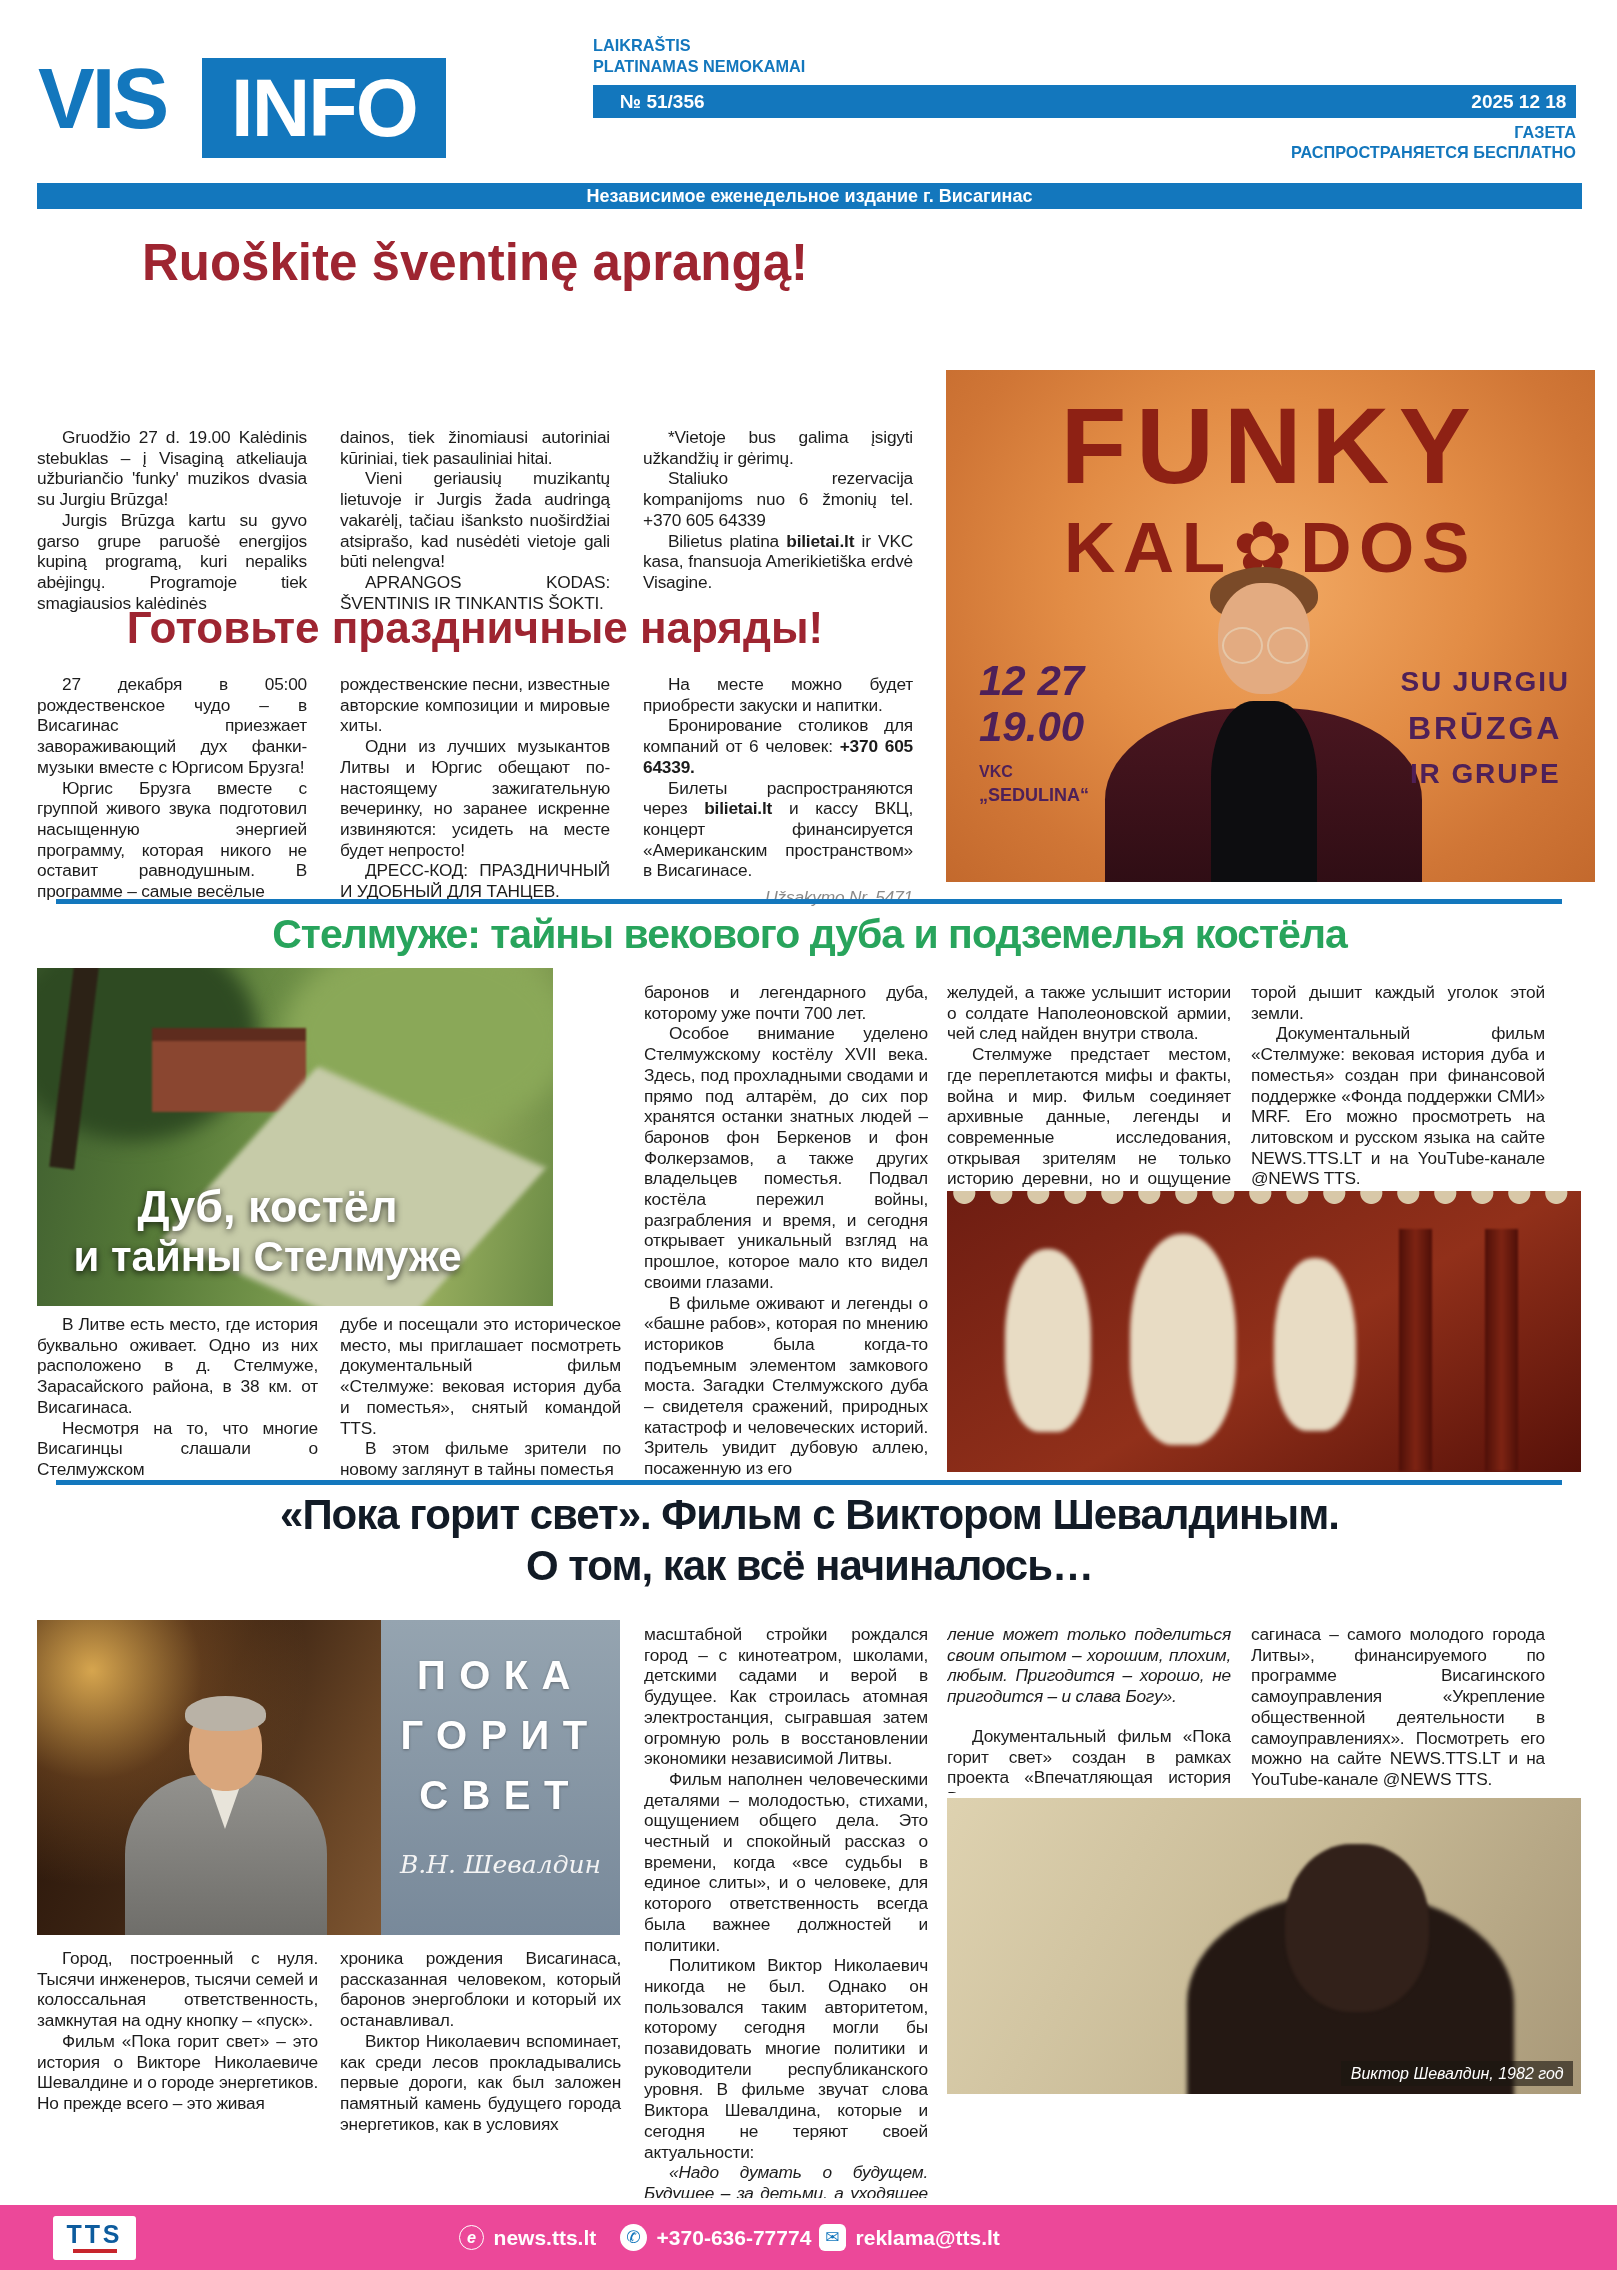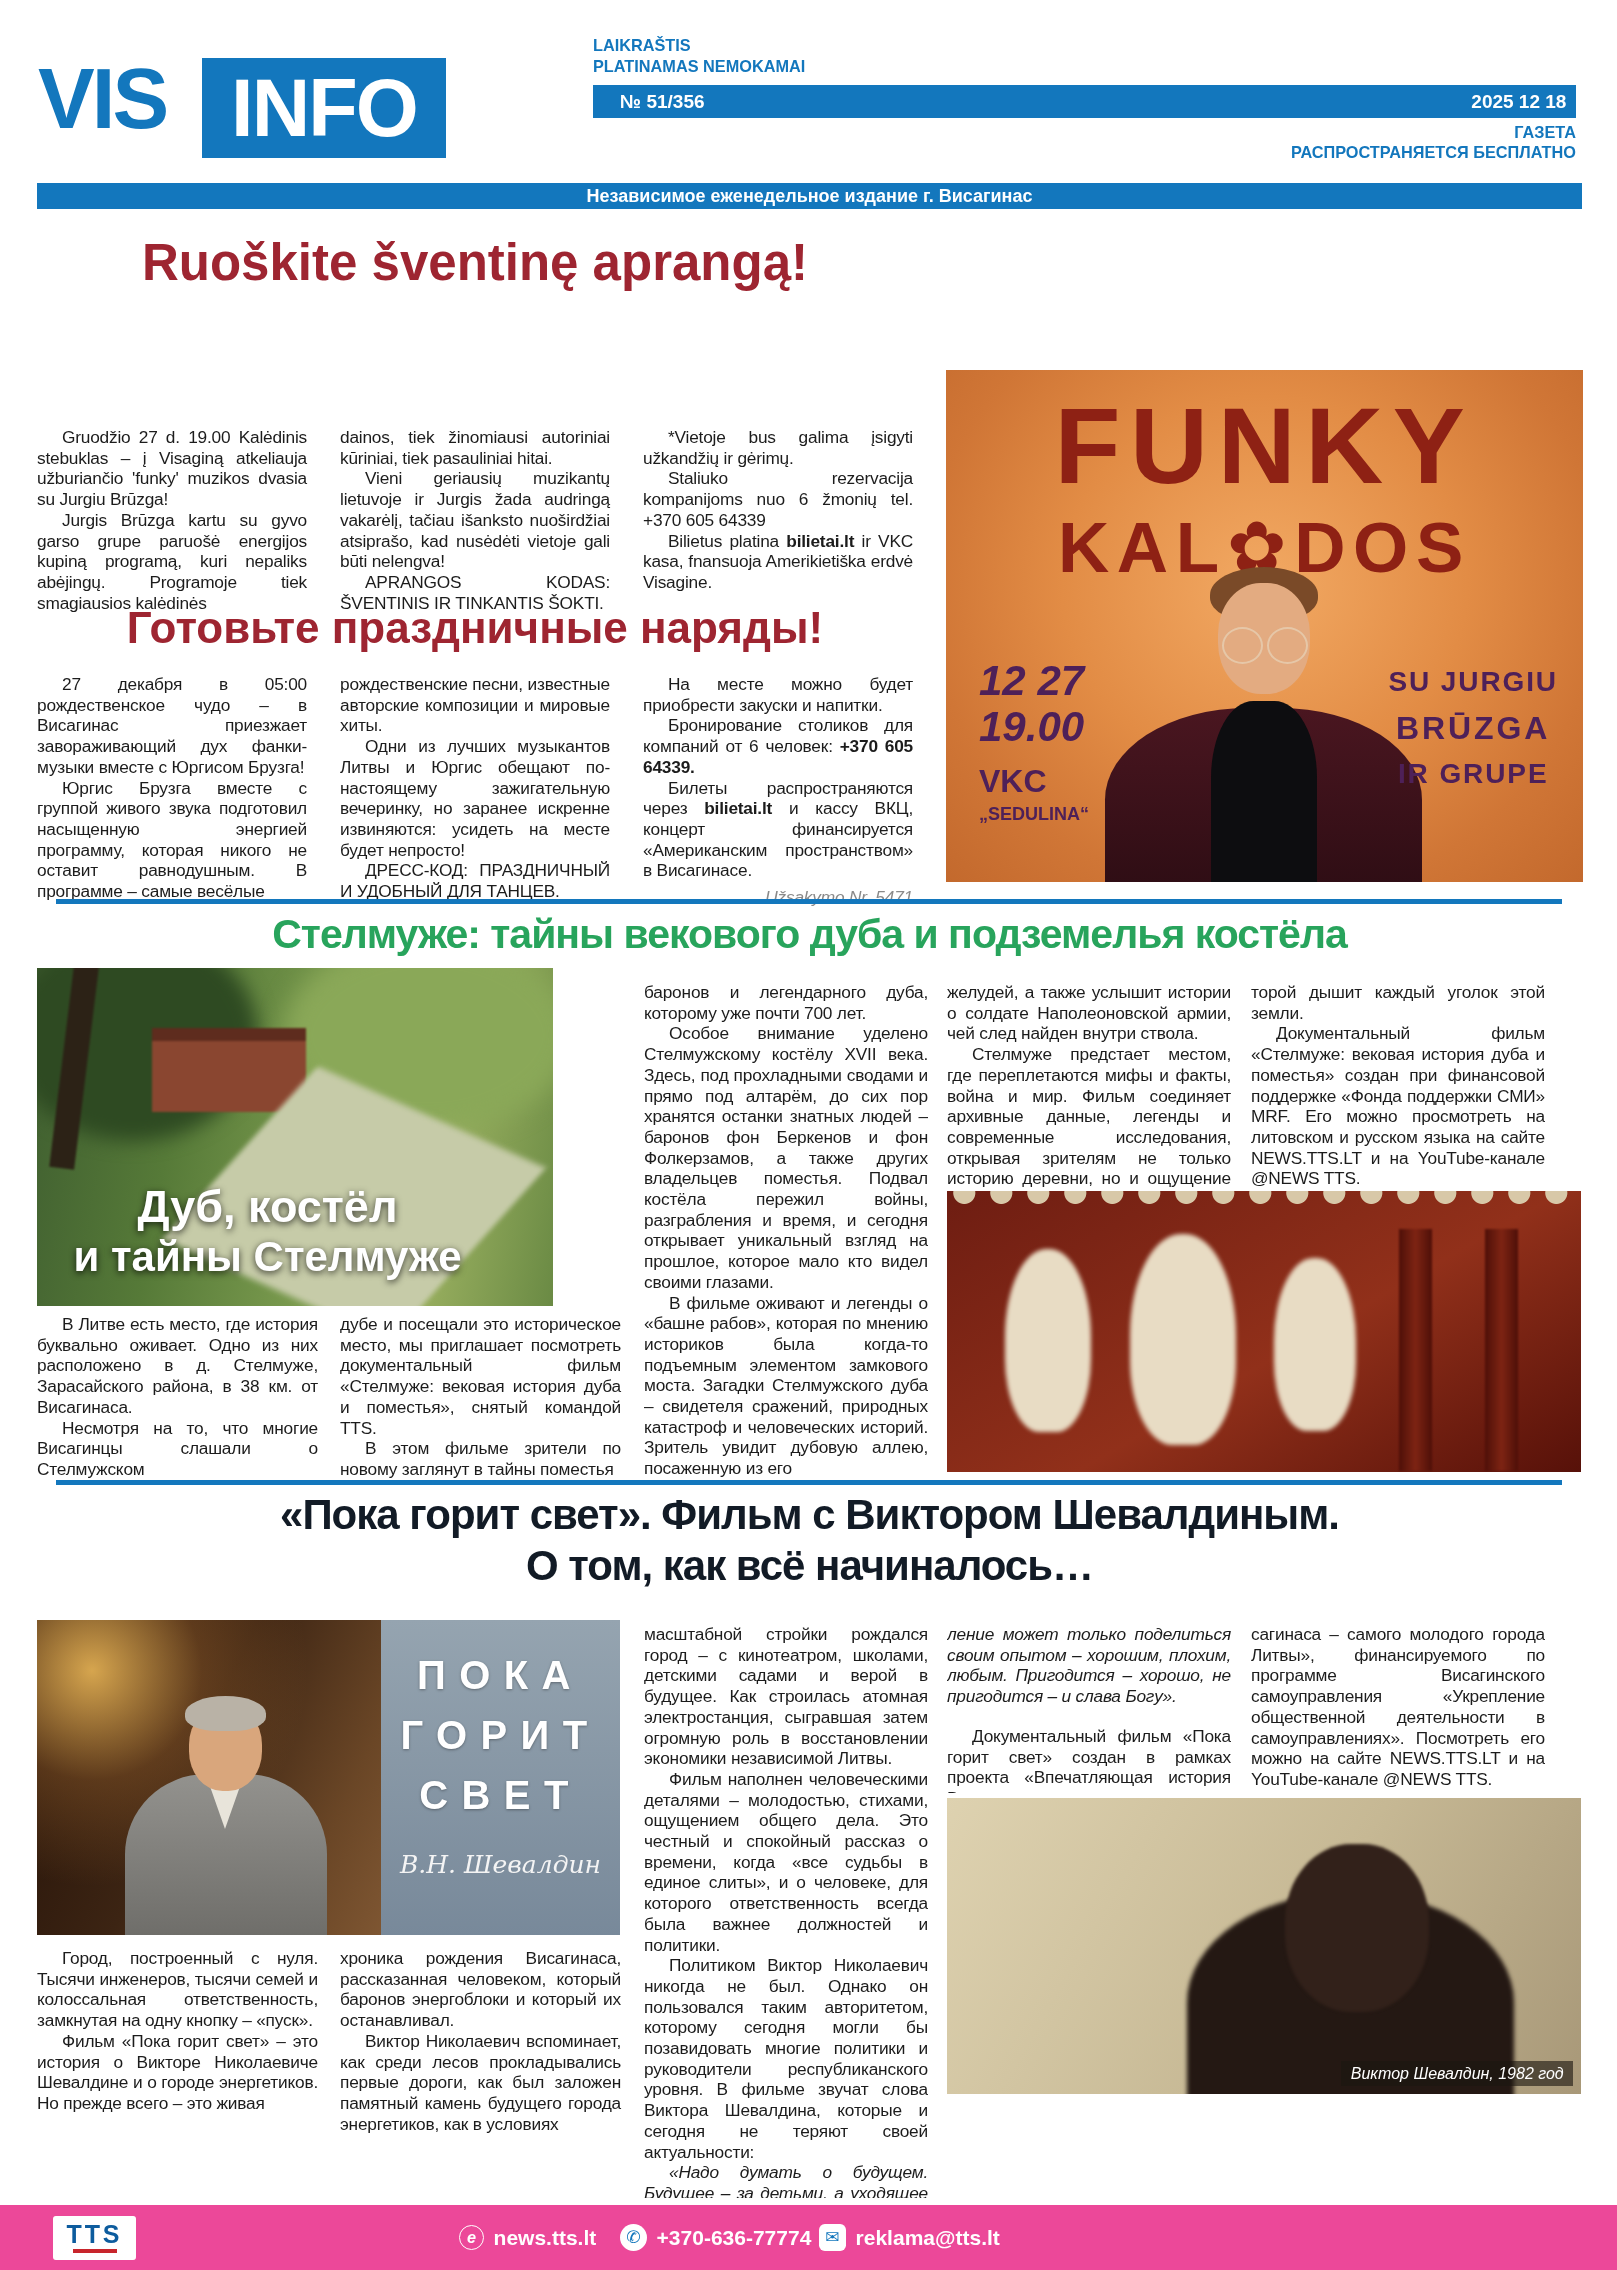--- a/index.html
+++ b/index.html
@@ -35,28 +35,28 @@
   .txt p.quote{font-style:italic;}
   .txt p.gap{margin-top:19px;}
   .order{margin-top:5.8px !important;text-indent:0 !important;text-align:right !important;font-style:italic;color:#8a8a8a;font-size:16px;}
   .colfix{position:absolute;}
   .clip{overflow:hidden;}
 
   .divider{height:4.8px;background:#1377bd;}
 
   
   .poster{left:946px;top:370px;width:637px;height:512px;overflow:hidden;
-          background:radial-gradient(ellipse at 50% 42%,#f2a963 0%,#e28c45 45%,#d07636 75%,#c3692d 100%);}
+          background:radial-gradient(ellipse at 50% 42%,#f2a963 0%,#e28c45 45%,#d07636 75%,#c3692d 100%);padding-left:12px;}
   .p-funky{position:absolute;left:0;top:13.4px;width:100%;text-align:center;font-size:108px;font-weight:900;
            color:#8e2114;letter-spacing:9.6px;}
   .p-kaledos{position:absolute;left:0;top:136px;width:100%;text-align:center;font-size:71px;font-weight:900;
              color:#8e2114;letter-spacing:7.7px;}
   .p-left{position:absolute;left:33px;top:288px;color:#4e2058;}
   .p-left .big{font-size:42px;font-weight:900;font-style:italic;line-height:46px;}
-  .p-left .vkc{font-size:32px;font-weight:bold;margin-top:13.4px;}
+  .p-left .vkc{font-size:16px;font-weight:bold;margin-top:13.4px;}
   .p-left .sed{font-size:18px;font-weight:bold;margin-top:3.8px;}
   .p-right{position:absolute;right:25px;top:296px;color:#4e2058;text-align:center;font-weight:900;}
   .p-right .r1{font-size:28px;letter-spacing:1.9px;}
   .p-right .r2{font-size:32px;letter-spacing:2.9px;margin-top:11.5px;}
   .p-right .r3{font-size:28px;letter-spacing:1.9px;margin-top:11.5px;}
   .p-head{position:absolute;left:272px;top:213px;width:92px;height:111px;background:#e3ab81;border-radius:46%;}
   .p-hair{position:absolute;left:264px;top:197px;width:108px;height:56px;background:#7a4a28;border-radius:50% 50% 45% 45%;}
   .p-glass1{position:absolute;left:276px;top:257px;width:37px;height:33px;border:2.9px solid rgba(230,200,170,.95);border-radius:50%;}
   .p-glass2{position:absolute;left:321px;top:257px;width:37px;height:33px;border:2.9px solid rgba(230,200,170,.95);border-radius:50%;}
   .p-jacket{position:absolute;left:159px;top:338px;width:317px;height:183px;background:linear-gradient(#4a1620,#2e0d14);

